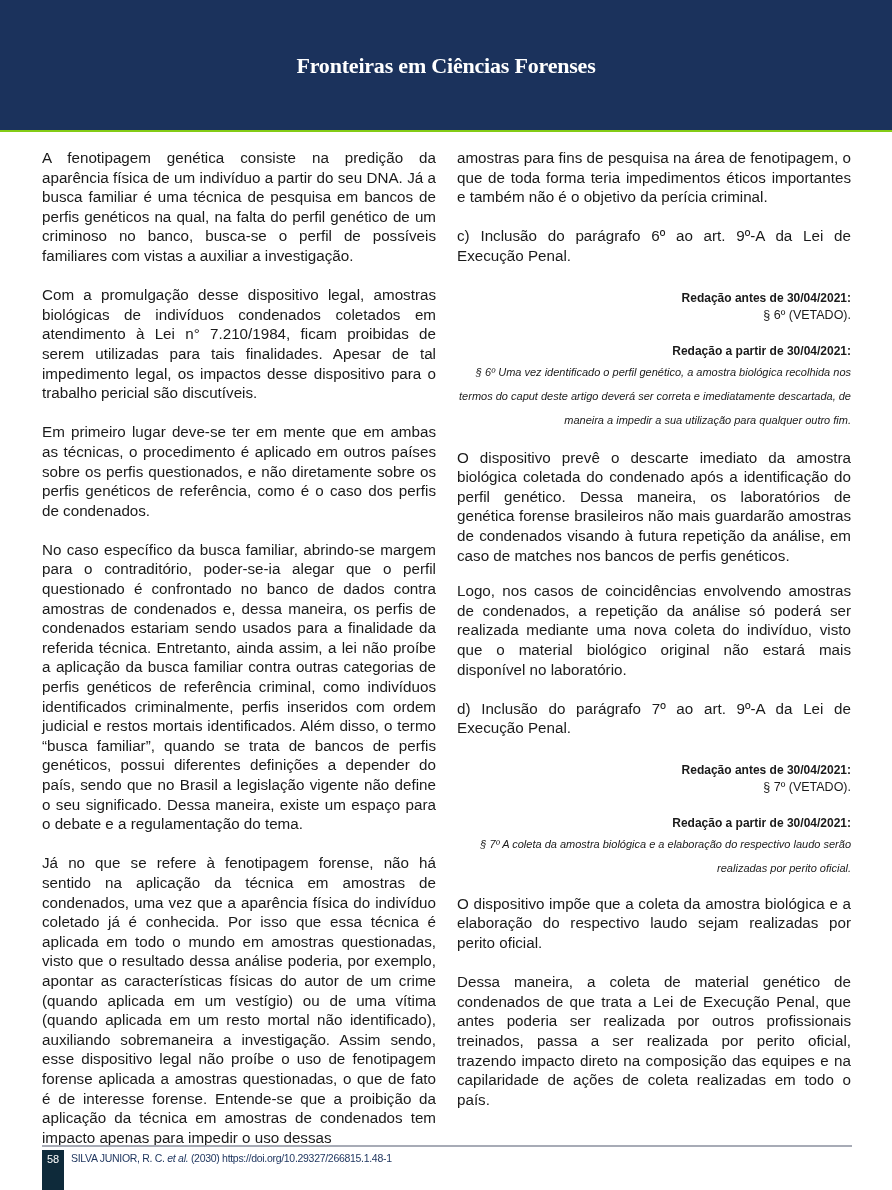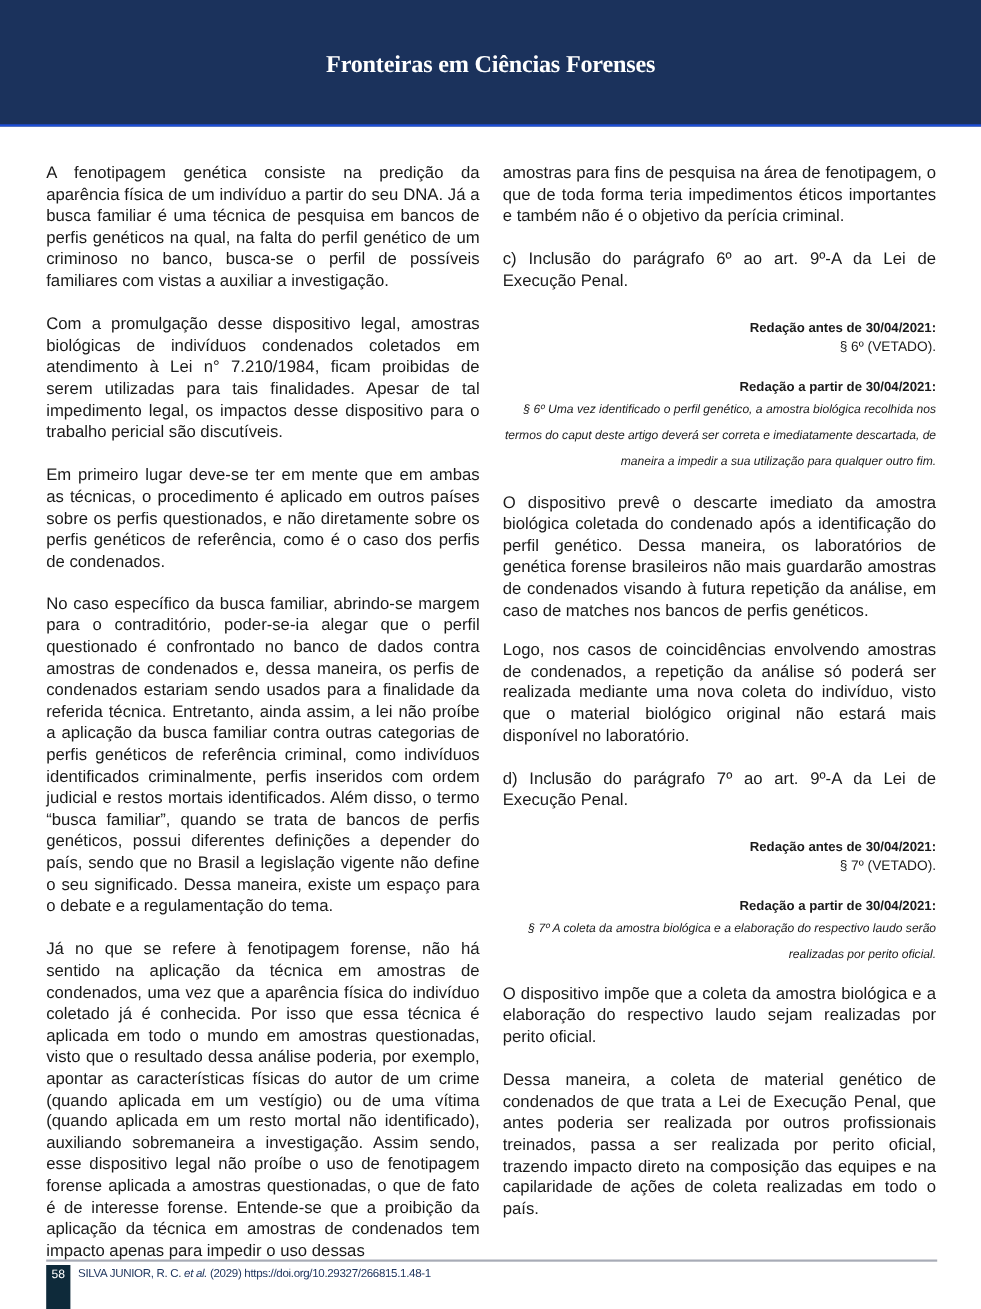--- a/index.html
+++ b/index.html
@@ -1,22 +1,22 @@
 <!DOCTYPE html>
 <html><head>
 <meta charset="utf-8">
 <style>
   * { margin: 0; padding: 0; box-sizing: border-box; }
   html, body { width: 892px; height: 1190px; background: #ffffff; overflow: hidden; }
   body { position: relative; font-family: "Liberation Sans", "DejaVu Sans", sans-serif; color: #1a1a1a; }
 
   .header {
-    position: absolute; left: 0; top: 0; width: 892px; height: 115px;
+    position: absolute; left: 0; top: 0; width: 892px; height: 132px;
     background: #1b325c;
-    border-bottom: 2px solid #1d4ed8;
+    border-bottom: 2px solid #84cc16;
     display: flex; align-items: center; justify-content: center;
   }
   .header-title {
     font-family: "Liberation Serif", "DejaVu Serif", serif;
     font-weight: bold; font-size: 22px; color: #ffffff;
     letter-spacing: -0.2px; margin-top: 2px;
   }
 
   .col {
     position: absolute; top: 148px; width: 394px;
@@ -92,15 +92,15 @@
 
   <p>O dispositivo impõe que a coleta da amostra biológica e a elaboração do respectivo laudo sejam realizadas por perito oficial.</p>
   <p>Dessa maneira, a coleta de material genético de condenados de que trata a Lei de Execução Penal, que antes poderia ser realizada por outros profissionais treinados, passa a ser realizada por perito oficial, trazendo impacto direto na composição das equipes e na capilaridade de ações de coleta realizadas em todo o país.</p>
 </div>
 
 <div class="footer-rule"></div>
 <div class="page-box">58</div>
 <div class="footer-cite">
   <span>SILVA JUNIOR, R. C.</span>
   <i>et al.</i>
-  <span>(2029)</span>
+  <span>(2030)</span>
   <span>https://doi.org/10.29327/266815.1.48-1</span>
 </div>
 
 </body></html>

